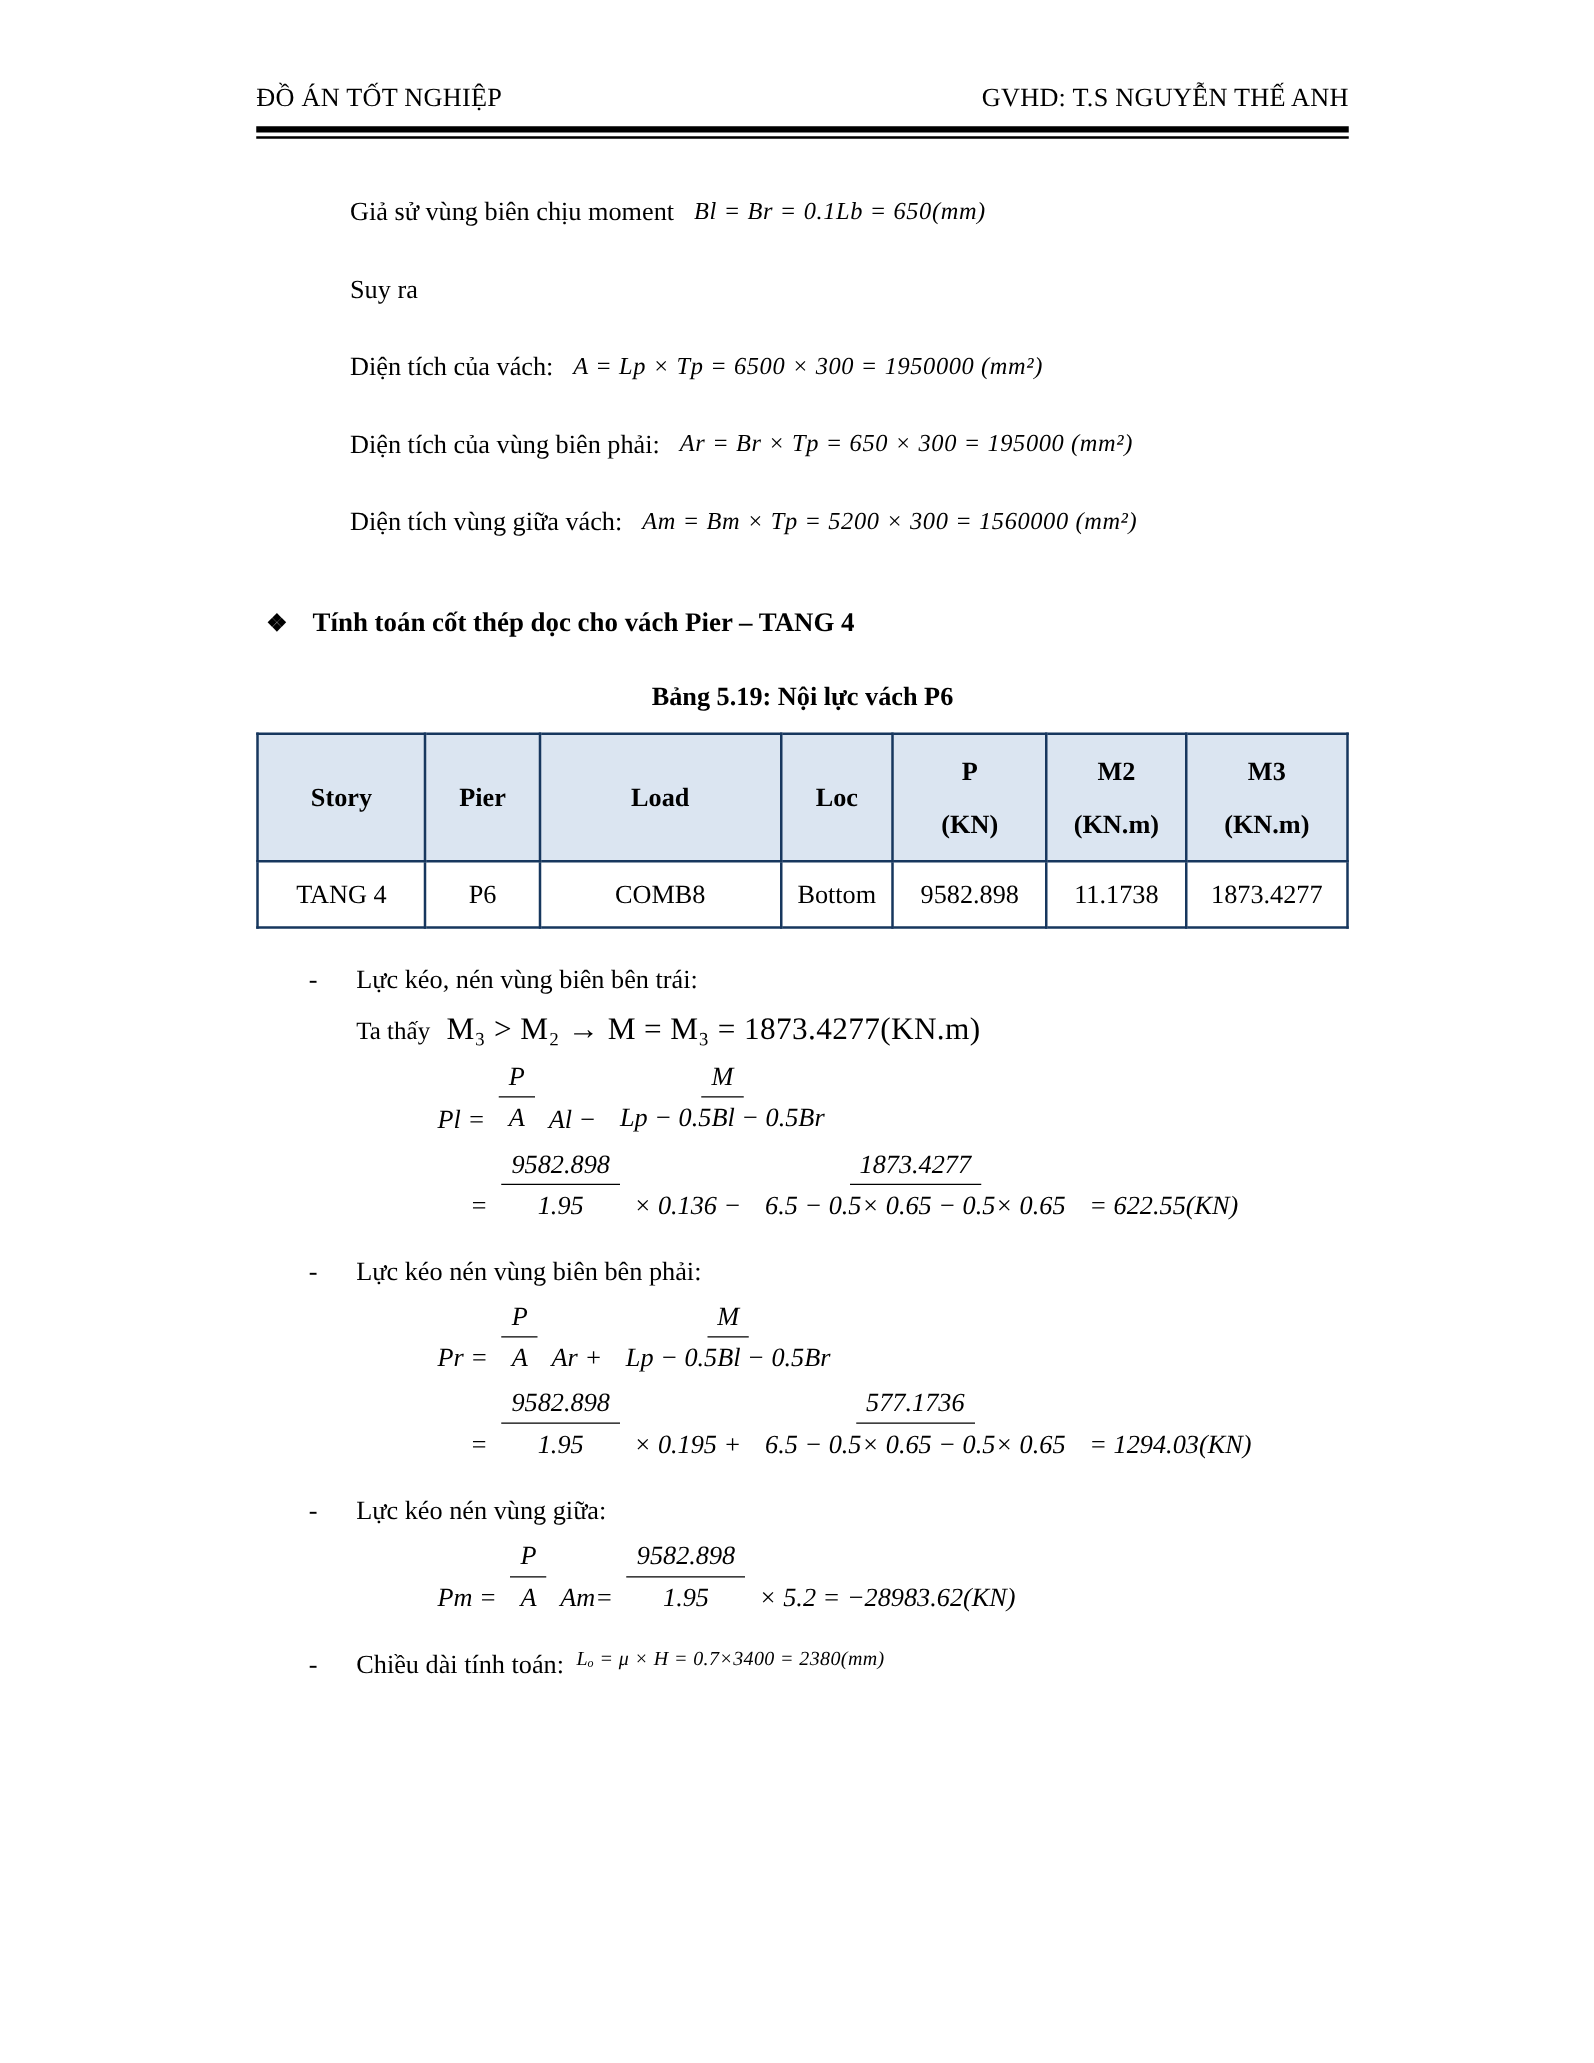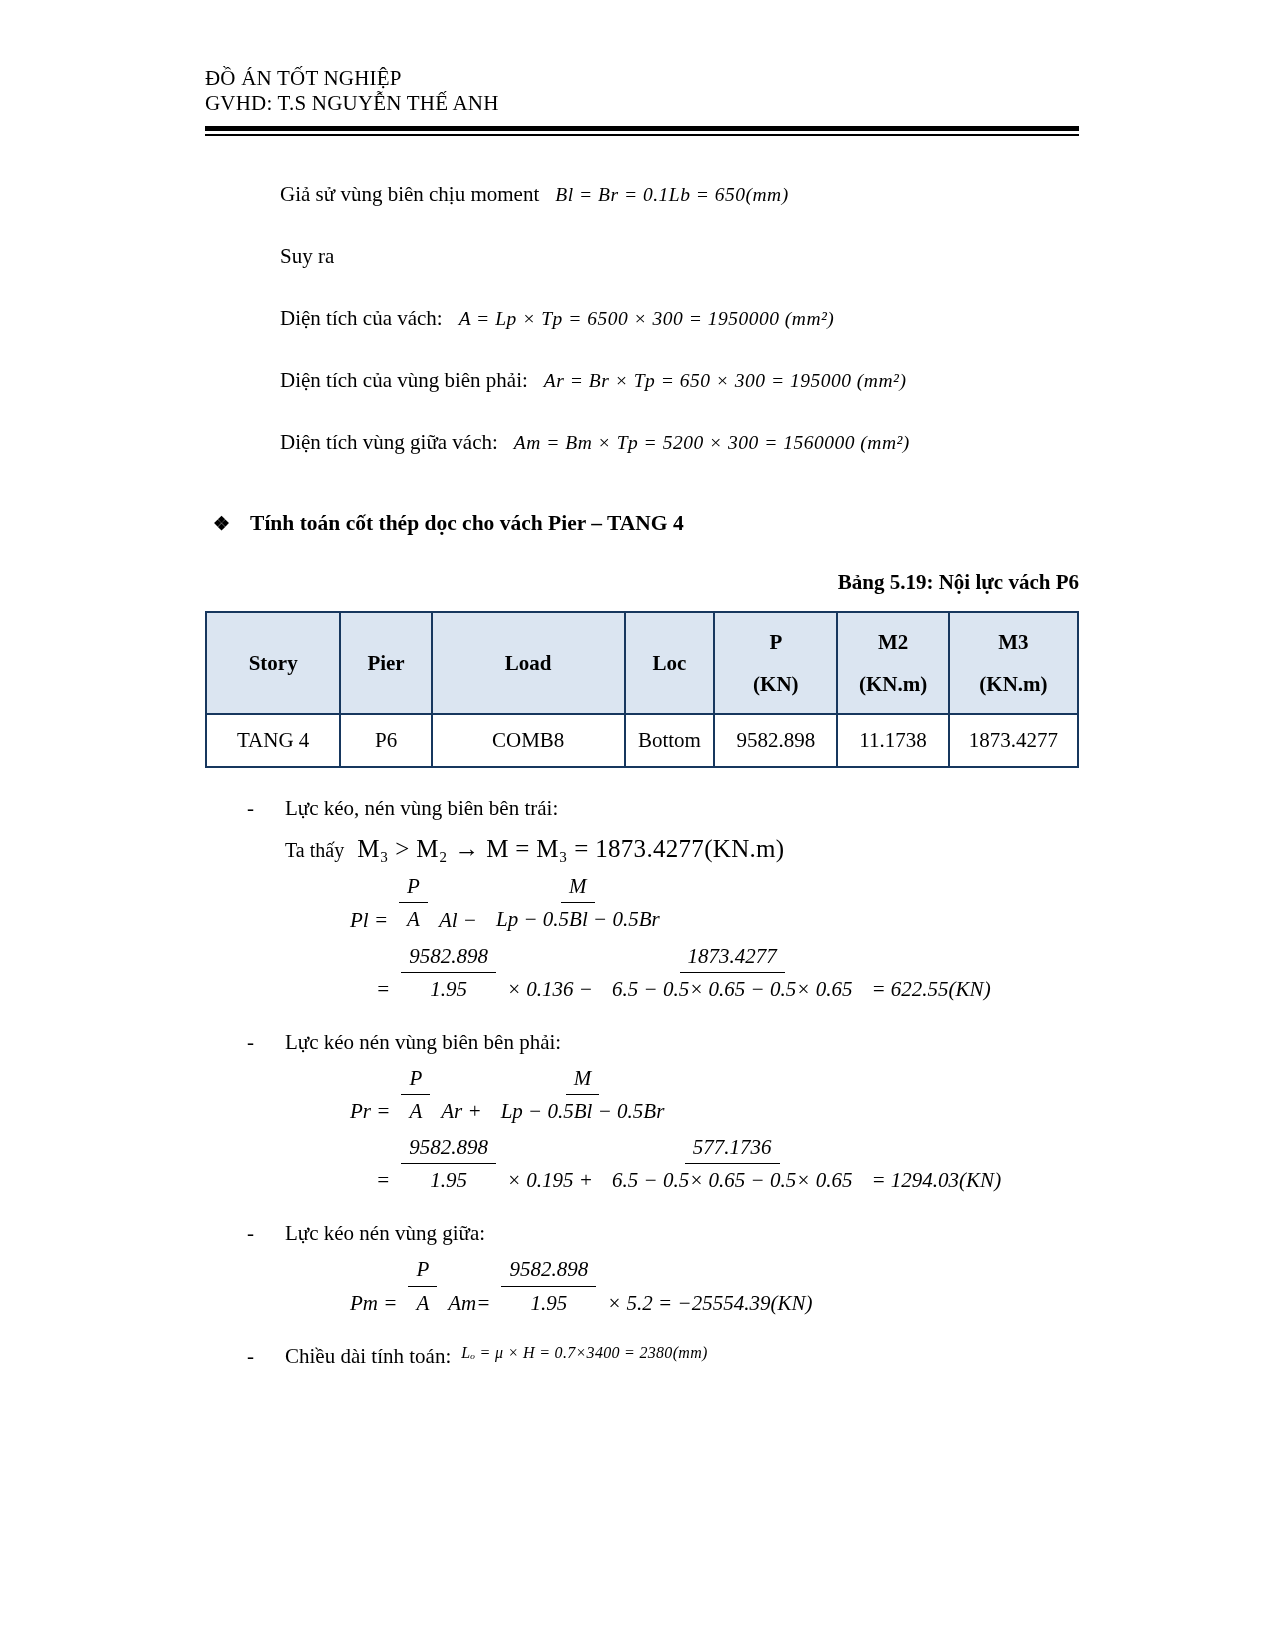--- a/index.html
+++ b/index.html
@@ -6,37 +6,37 @@
   html, body { margin: 0; padding: 0; }
   body {
     width: 1275px; height: 1650px;
     background: #ffffff; color: #000;
     font-family: "Liberation Serif", "DejaVu Serif", serif;
     position: relative; overflow: hidden;
   }
   .page { position: absolute; inset: 0; padding: 66px 196px 0 205px; }
 
   
-  .doc-header { display: flex; justify-content: space-between; font-size: 21px; letter-spacing: .2px; flex-direction: column; }
+  .doc-header { display: flex; justify-content: space-between; font-size: 21px; letter-spacing: .2px; }
   .double-rule { margin-top: 10px; height: 10px; border-top: 5px solid #000; border-bottom: 2px solid #000; }
   .doc-footer { position: absolute; left: 205px; right: 196px; top: 1466px; }
   .doc-footer .double-rule { margin-top: 0; }
   .footer-text { display: flex; justify-content: space-between; font-size: 21px; margin-top: 10px; }
 
   
   .intro { margin-top: 46px; padding-left: 75px; }
   .intro-line { margin: 0 0 37px 0; font-size: 21px; display: flex; align-items: center; white-space: nowrap; }
   .intro-line .math { font-style: italic; font-size: 19.5px; margin-left: 16px; letter-spacing: .5px; }
 
   
   .section-heading { display: flex; gap: 20px; margin-top: 56px; padding-left: 8px; font-weight: bold; font-size: 21.5px; }
   .section-heading .diamond { font-size: 19px; transform: translateY(1px); }
 
   
-  .table-caption { text-align: right; font-weight: bold; font-size: 21px; margin: 34px 0 16px 0; }
+  .table-caption { text-align: center; font-weight: bold; font-size: 21px; margin: 34px 0 16px 0; }
   table { border-collapse: collapse; width: 100%; font-size: 21px; table-layout: fixed; }
   th, td { border: 2px solid var(--tbl-border, #17375e); text-align: center; padding: 0; }
   thead th { background: var(--tbl-fill, #dbe5f1); font-weight: bold; vertical-align: middle; padding: 8px 2px; }
   .th-line { padding: 9px 0; line-height: 1.15; }
   tbody td { padding: 13px 2px; }
 
   
   .list-item { padding-left: 42px; font-size: 21px; display: flex; margin-top: 28px; }
   .list-item .dash { display: inline-block; width: 38px; }
   .list-item .li-math { font-style: italic; font-size: 16px; margin-left: 10px; letter-spacing: .3px; }
@@ -163,21 +163,21 @@
   <div class="formula">
       <div class="f-line"><span class="f-text">Pr =</span><span class="frac"><span class="num">P</span><span class="den">A</span></span><span class="f-text">Ar +</span><span class="frac"><span class="num">M</span><span class="den">Lp − 0.5Bl − 0.5Br</span></span></div>
       <div class="f-line f-cont"><span class="f-text">=</span><span class="frac"><span class="num">9582.898</span><span class="den">1.95</span></span><span class="f-text">× 0.195 +</span><span class="frac"><span class="num">577.1736</span><span class="den">6.5 − 0.5× 0.65 − 0.5× 0.65</span></span><span class="f-text">= 1294.03(KN)</span></div>
     </div>
 
   <div class="list-item">
     <span class="dash">-</span>
     <span>Lực kéo nén vùng giữa:</span>
   </div>
   <div class="formula">
-      <div class="f-line"><span class="f-text">Pm =</span><span class="frac"><span class="num">P</span><span class="den">A</span></span><span class="f-text">Am=</span><span class="frac"><span class="num">9582.898</span><span class="den">1.95</span></span><span class="f-text">× 5.2 = −25554.39(KN)</span></div>
+      <div class="f-line"><span class="f-text">Pm =</span><span class="frac"><span class="num">P</span><span class="den">A</span></span><span class="f-text">Am=</span><span class="frac"><span class="num">9582.898</span><span class="den">1.95</span></span><span class="f-text">× 5.2 = −28983.62(KN)</span></div>
     </div>
 
   <div class="list-item">
     <span class="dash">-</span>
     <span>Chiều dài tính toán:</span>
     <span class="li-math">Lₒ = μ × H = 0.7×3400 = 2380(mm)</span>
   </div>
 
 
 </div>

